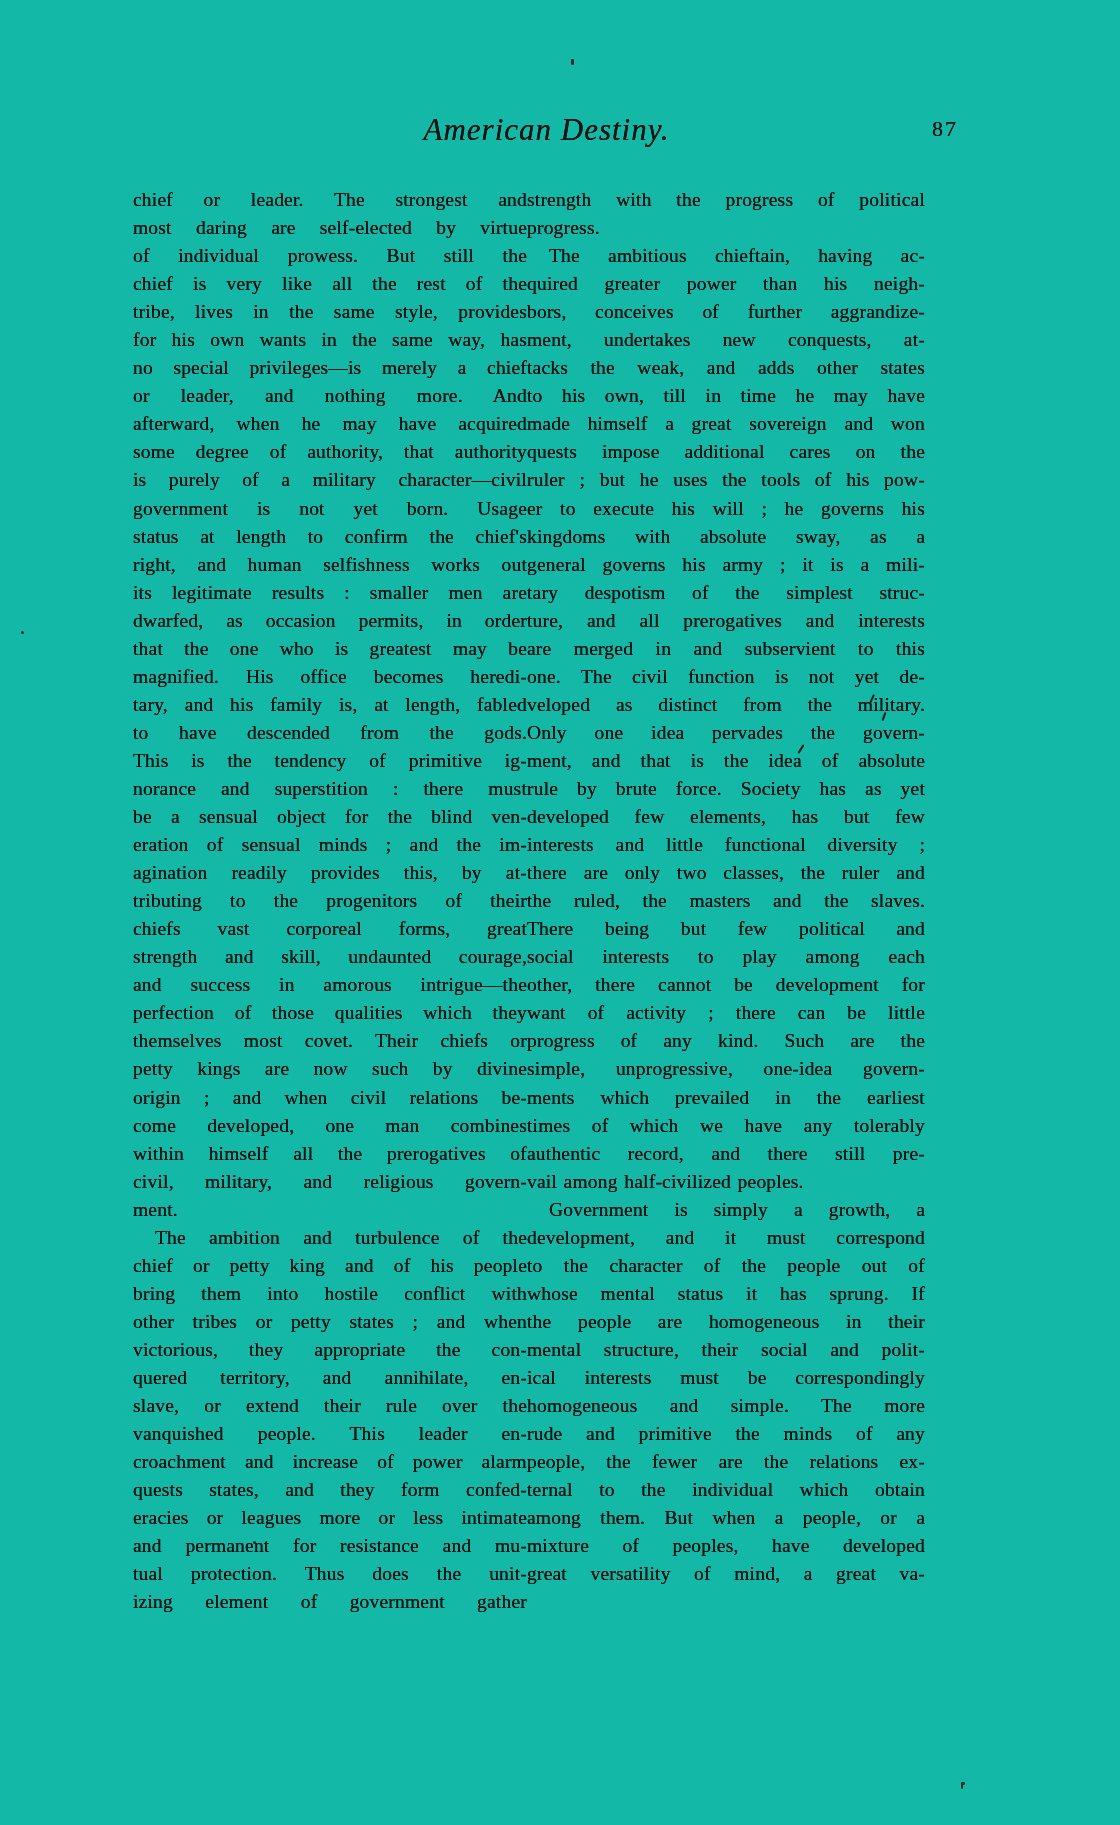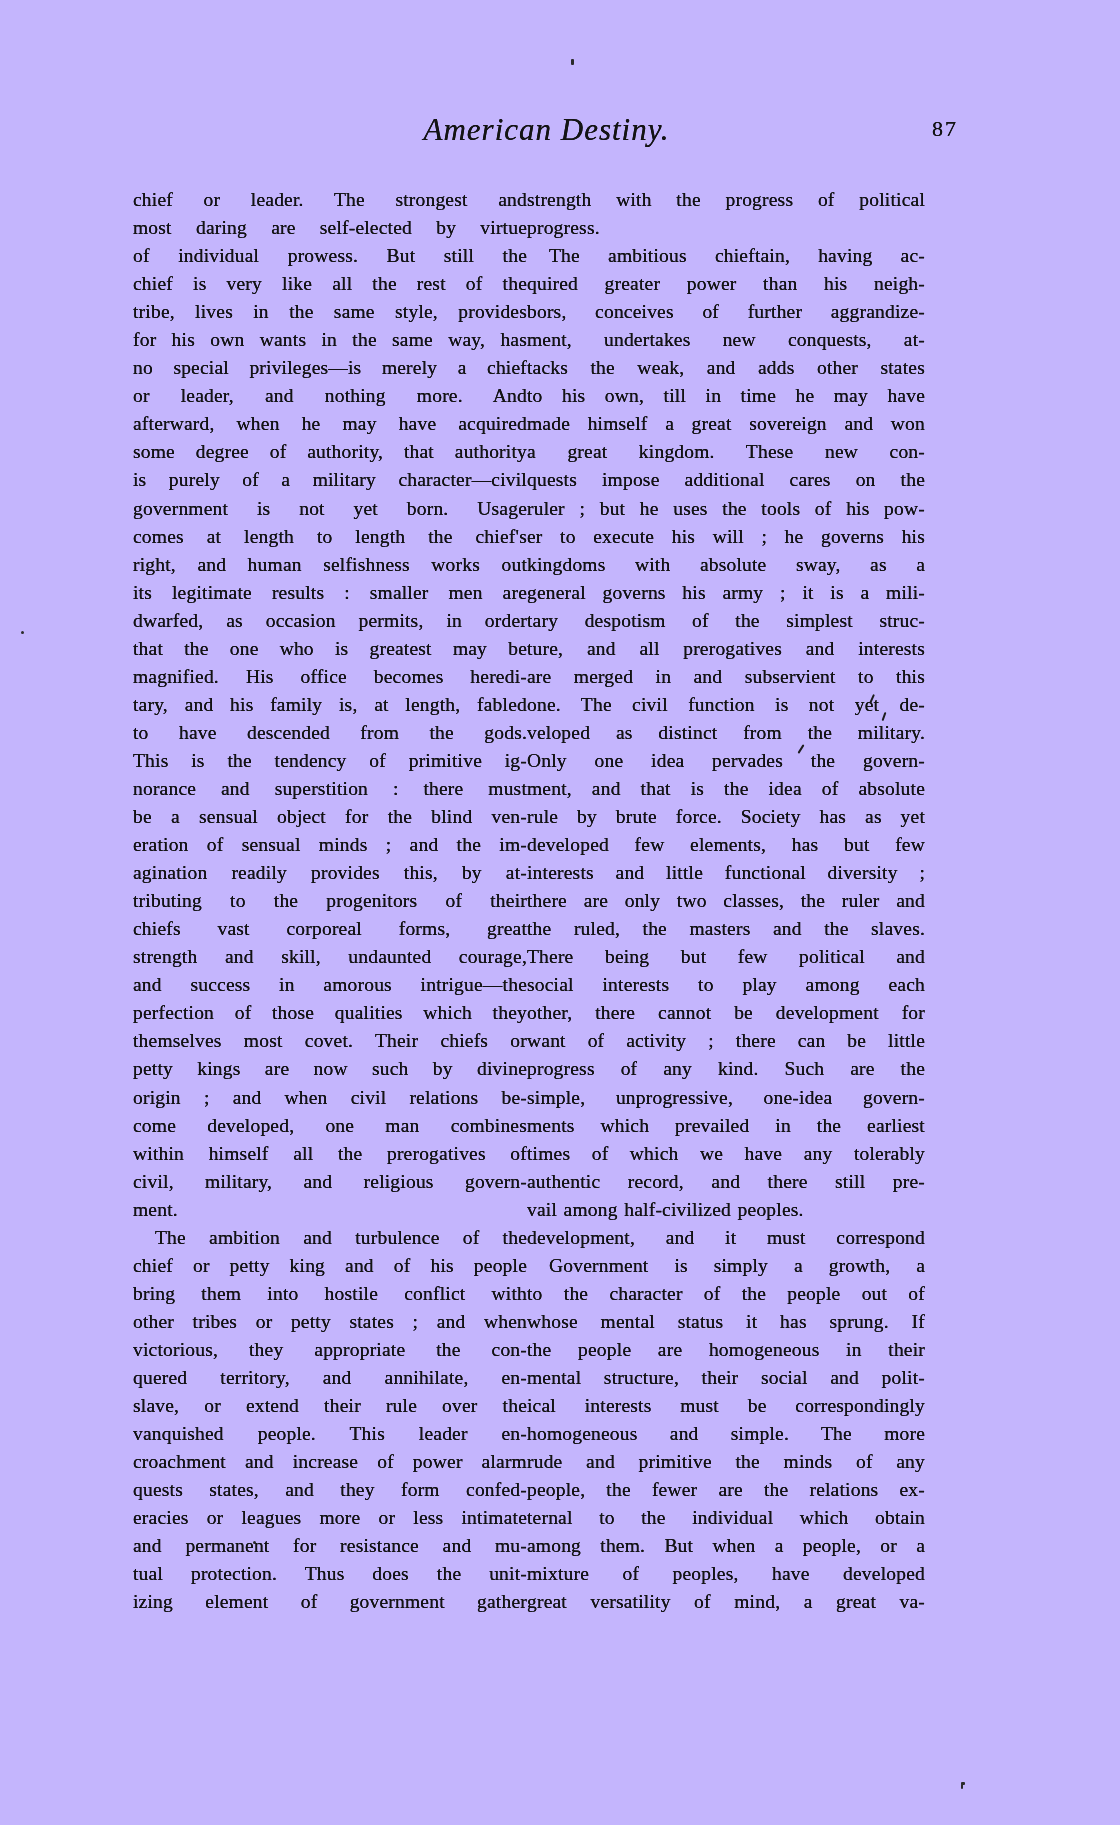--- a/index.html
+++ b/index.html
@@ -7,21 +7,21 @@
     padding: 0;
     width: 1120px;
     height: 1825px;
     overflow: hidden;
     background: #ffffff;
   }
   .page {
     position: relative;
     width: 1120px;
     height: 1825px;
-    background: #c4b5fd;
+    background: #14b8a6;
     font-family: "Liberation Serif", "DejaVu Serif", serif;
     color: #141414;
   }
   .content {
     position: absolute;
     left: 133px;
     top: 0;
     width: 827px;
     height: 1825px;
   }
@@ -101,21 +101,21 @@
           <div class="line">of individual prowess. But still the</div>
           <div class="line">chief is very like all the rest of the</div>
           <div class="line">tribe, lives in the same style, provides</div>
           <div class="line">for his own wants in the same way, has</div>
           <div class="line">no special privileges—is merely a chief</div>
           <div class="line">or leader, and nothing more. And</div>
           <div class="line">afterward, when he may have acquired</div>
           <div class="line">some degree of authority, that authority</div>
           <div class="line">is purely of a military character—civil</div>
           <div class="line">government is not yet born. Usage</div>
-          <div class="line">comes at length to length the chief's</div>
+          <div class="line">status at length to confirm the chief's</div>
           <div class="line">right, and human selfishness works out</div>
           <div class="line">its legitimate results : smaller men are</div>
           <div class="line">dwarfed, as occasion permits, in order</div>
           <div class="line">that the one who is greatest may be</div>
           <div class="line">magnified. His office becomes heredi-</div>
           <div class="line">tary, and his family is, at length, fabled</div>
           <div class="line">to have descended from the gods.</div>
           <div class="line">This is the tendency of primitive ig-</div>
           <div class="line">norance and superstition : there must</div>
           <div class="line">be a sensual object for the blind ven-</div>
@@ -151,21 +151,20 @@
       <div class="col col-right">
           <div class="line">strength with the progress of political</div>
           <div class="line para-end">progress.</div>
           <div class="line indent">The ambitious chieftain, having ac-</div>
           <div class="line">quired greater power than his neigh-</div>
           <div class="line">bors, conceives of further aggrandize-</div>
           <div class="line">ment, undertakes new conquests, at-</div>
           <div class="line">tacks the weak, and adds other states</div>
           <div class="line">to his own, till in time he may have</div>
           <div class="line">made himself a great sovereign and won</div>
-          <div class="line">a great kingdom. These new con-</div>
           <div class="line">quests impose additional cares on the</div>
           <div class="line">ruler ; but he uses the tools of his pow-</div>
           <div class="line">er to execute his will ; he governs his</div>
           <div class="line">kingdoms with absolute sway, as a</div>
           <div class="line">general governs his army ; it is a mili-</div>
           <div class="line">tary despotism of the simplest struc-</div>
           <div class="line">ture, and all prerogatives and interests</div>
           <div class="line">are merged in and subservient to this</div>
           <div class="line">one. The civil function is not yet de-</div>
           <div class="line">veloped as distinct from the military.</div>
@@ -179,22 +178,22 @@
           <div class="line">There being but few political and</div>
           <div class="line">social interests to play among each</div>
           <div class="line">other, there cannot be development for</div>
           <div class="line">want of activity ; there can be little</div>
           <div class="line">progress of any kind. Such are the</div>
           <div class="line">simple, unprogressive, one-idea govern-</div>
           <div class="line">ments which prevailed in the earliest</div>
           <div class="line">times of which we have any tolerably</div>
           <div class="line">authentic record, and there still pre-</div>
           <div class="line para-end">vail among half-civilized peoples.</div>
+          <div class="line indent">Government is simply a growth, a</div>
           <div class="line">development, and it must correspond</div>
-          <div class="line indent">Government is simply a growth, a</div>
           <div class="line">to the character of the people out of</div>
           <div class="line">whose mental status it has sprung. If</div>
           <div class="line">the people are homogeneous in their</div>
           <div class="line">mental structure, their social and polit-</div>
           <div class="line">ical interests must be correspondingly</div>
           <div class="line">homogeneous and simple. The more</div>
           <div class="line">rude and primitive the minds of any</div>
           <div class="line">people, the fewer are the relations ex-</div>
           <div class="line">ternal to the individual which obtain</div>
           <div class="line">among them. But when a people, or a</div>

